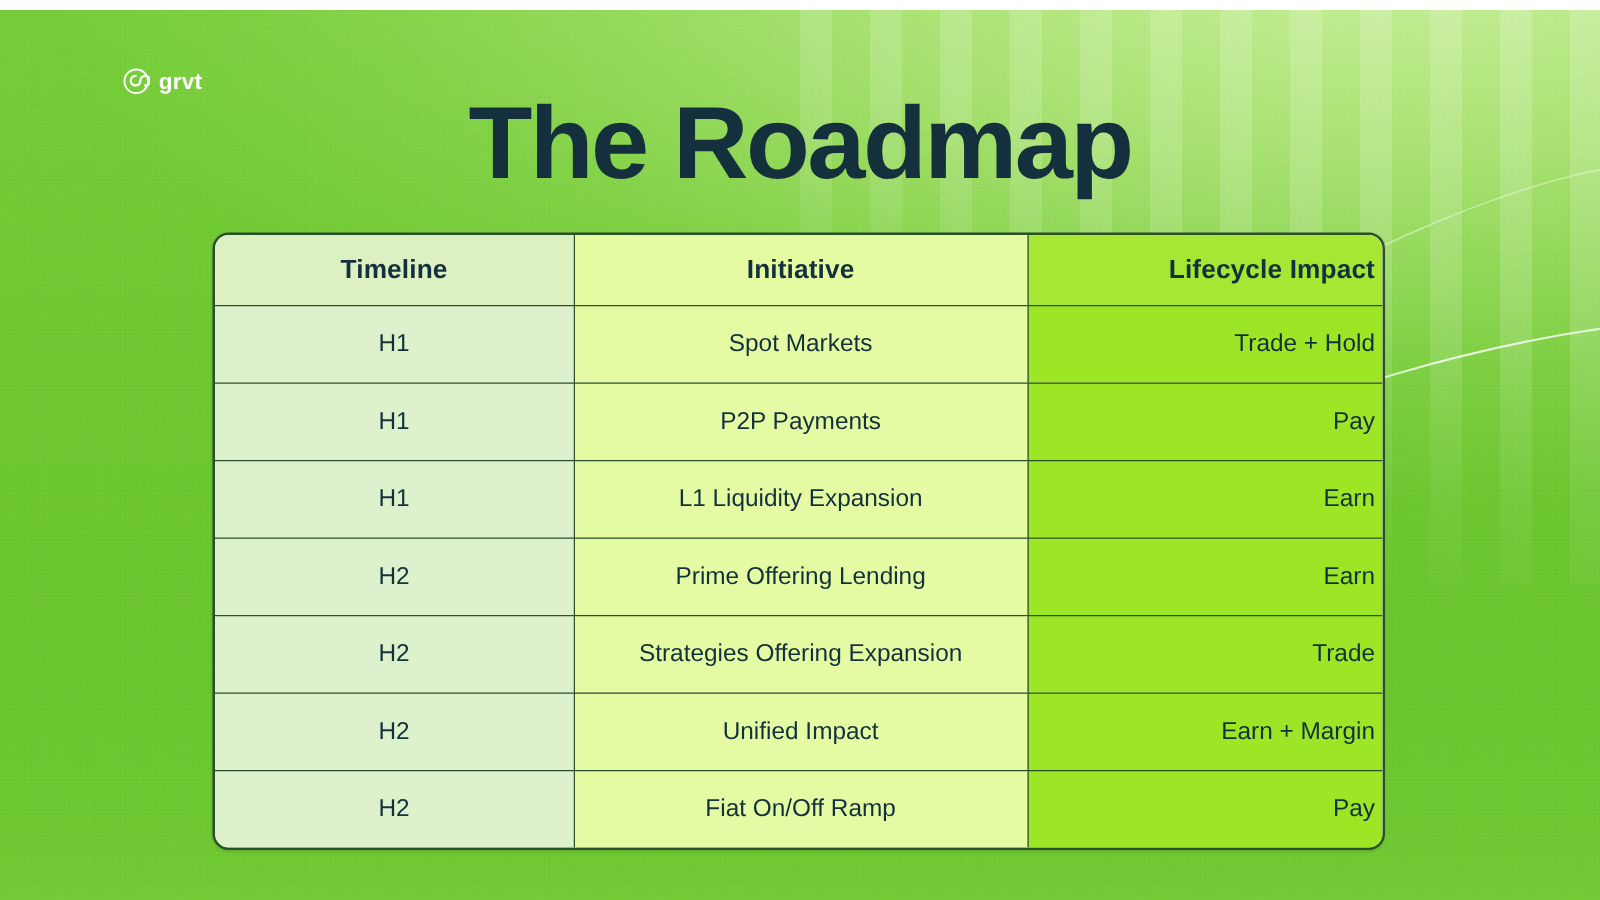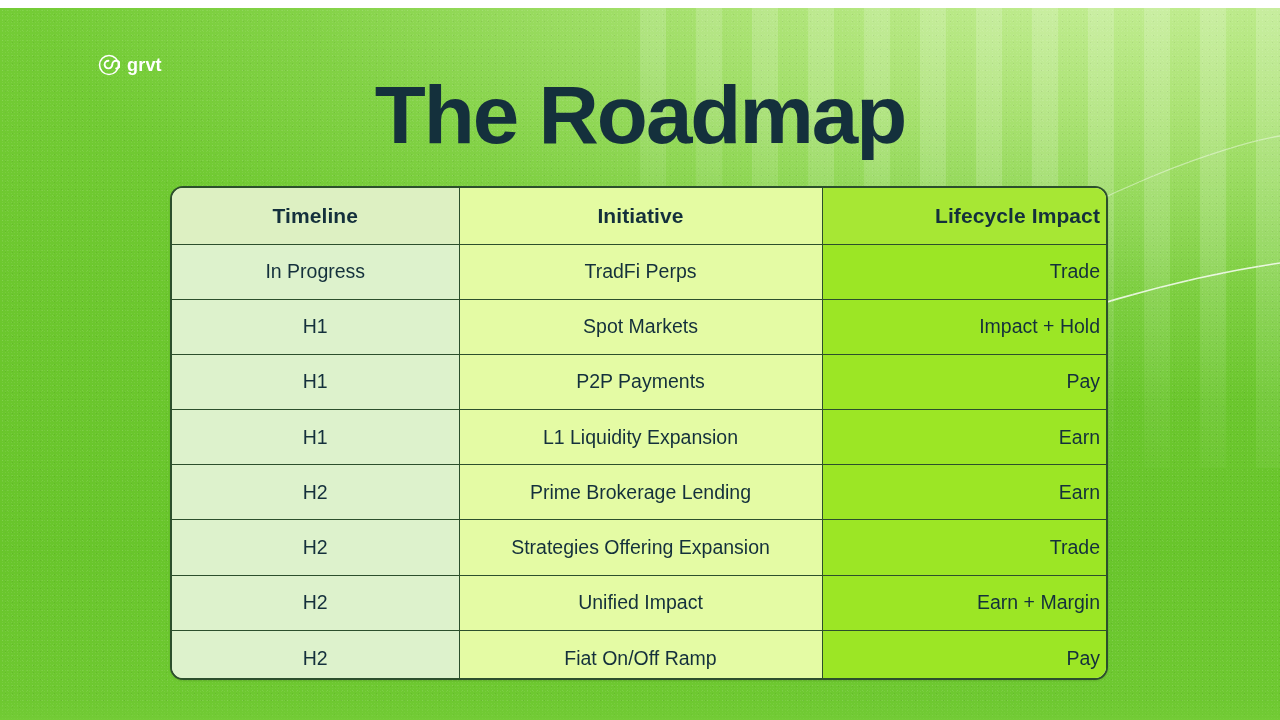--- a/index.html
+++ b/index.html
@@ -207,42 +207,37 @@
       </colgroup>
       <thead>
         <tr>
           <th class="h1">Timeline</th>
           <th class="h2">Initiative</th>
           <th class="h3">Lifecycle Impact</th>
         </tr>
       </thead>
       <tbody id="tbody">
         <tr>
-          <td class="d1">In Progress</td>
-          <td class="d2">TradFi Perps</td>
-          <td class="d3">Trade</td>
-        </tr>
-        <tr>
           <td class="d1">H1</td>
           <td class="d2">Spot Markets</td>
-          <td class="d3">Impact + Hold</td>
+          <td class="d3">Trade + Hold</td>
         </tr>
         <tr>
           <td class="d1">H1</td>
           <td class="d2">P2P Payments</td>
           <td class="d3">Pay</td>
         </tr>
         <tr>
           <td class="d1">H1</td>
           <td class="d2">L1 Liquidity Expansion</td>
           <td class="d3">Earn</td>
         </tr>
         <tr>
           <td class="d1">H2</td>
-          <td class="d2">Prime Brokerage Lending</td>
+          <td class="d2">Prime Offering Lending</td>
           <td class="d3">Earn</td>
         </tr>
         <tr>
           <td class="d1">H2</td>
           <td class="d2">Strategies Offering Expansion</td>
           <td class="d3">Trade</td>
         </tr>
         <tr>
           <td class="d1">H2</td>
           <td class="d2">Unified Impact</td>

